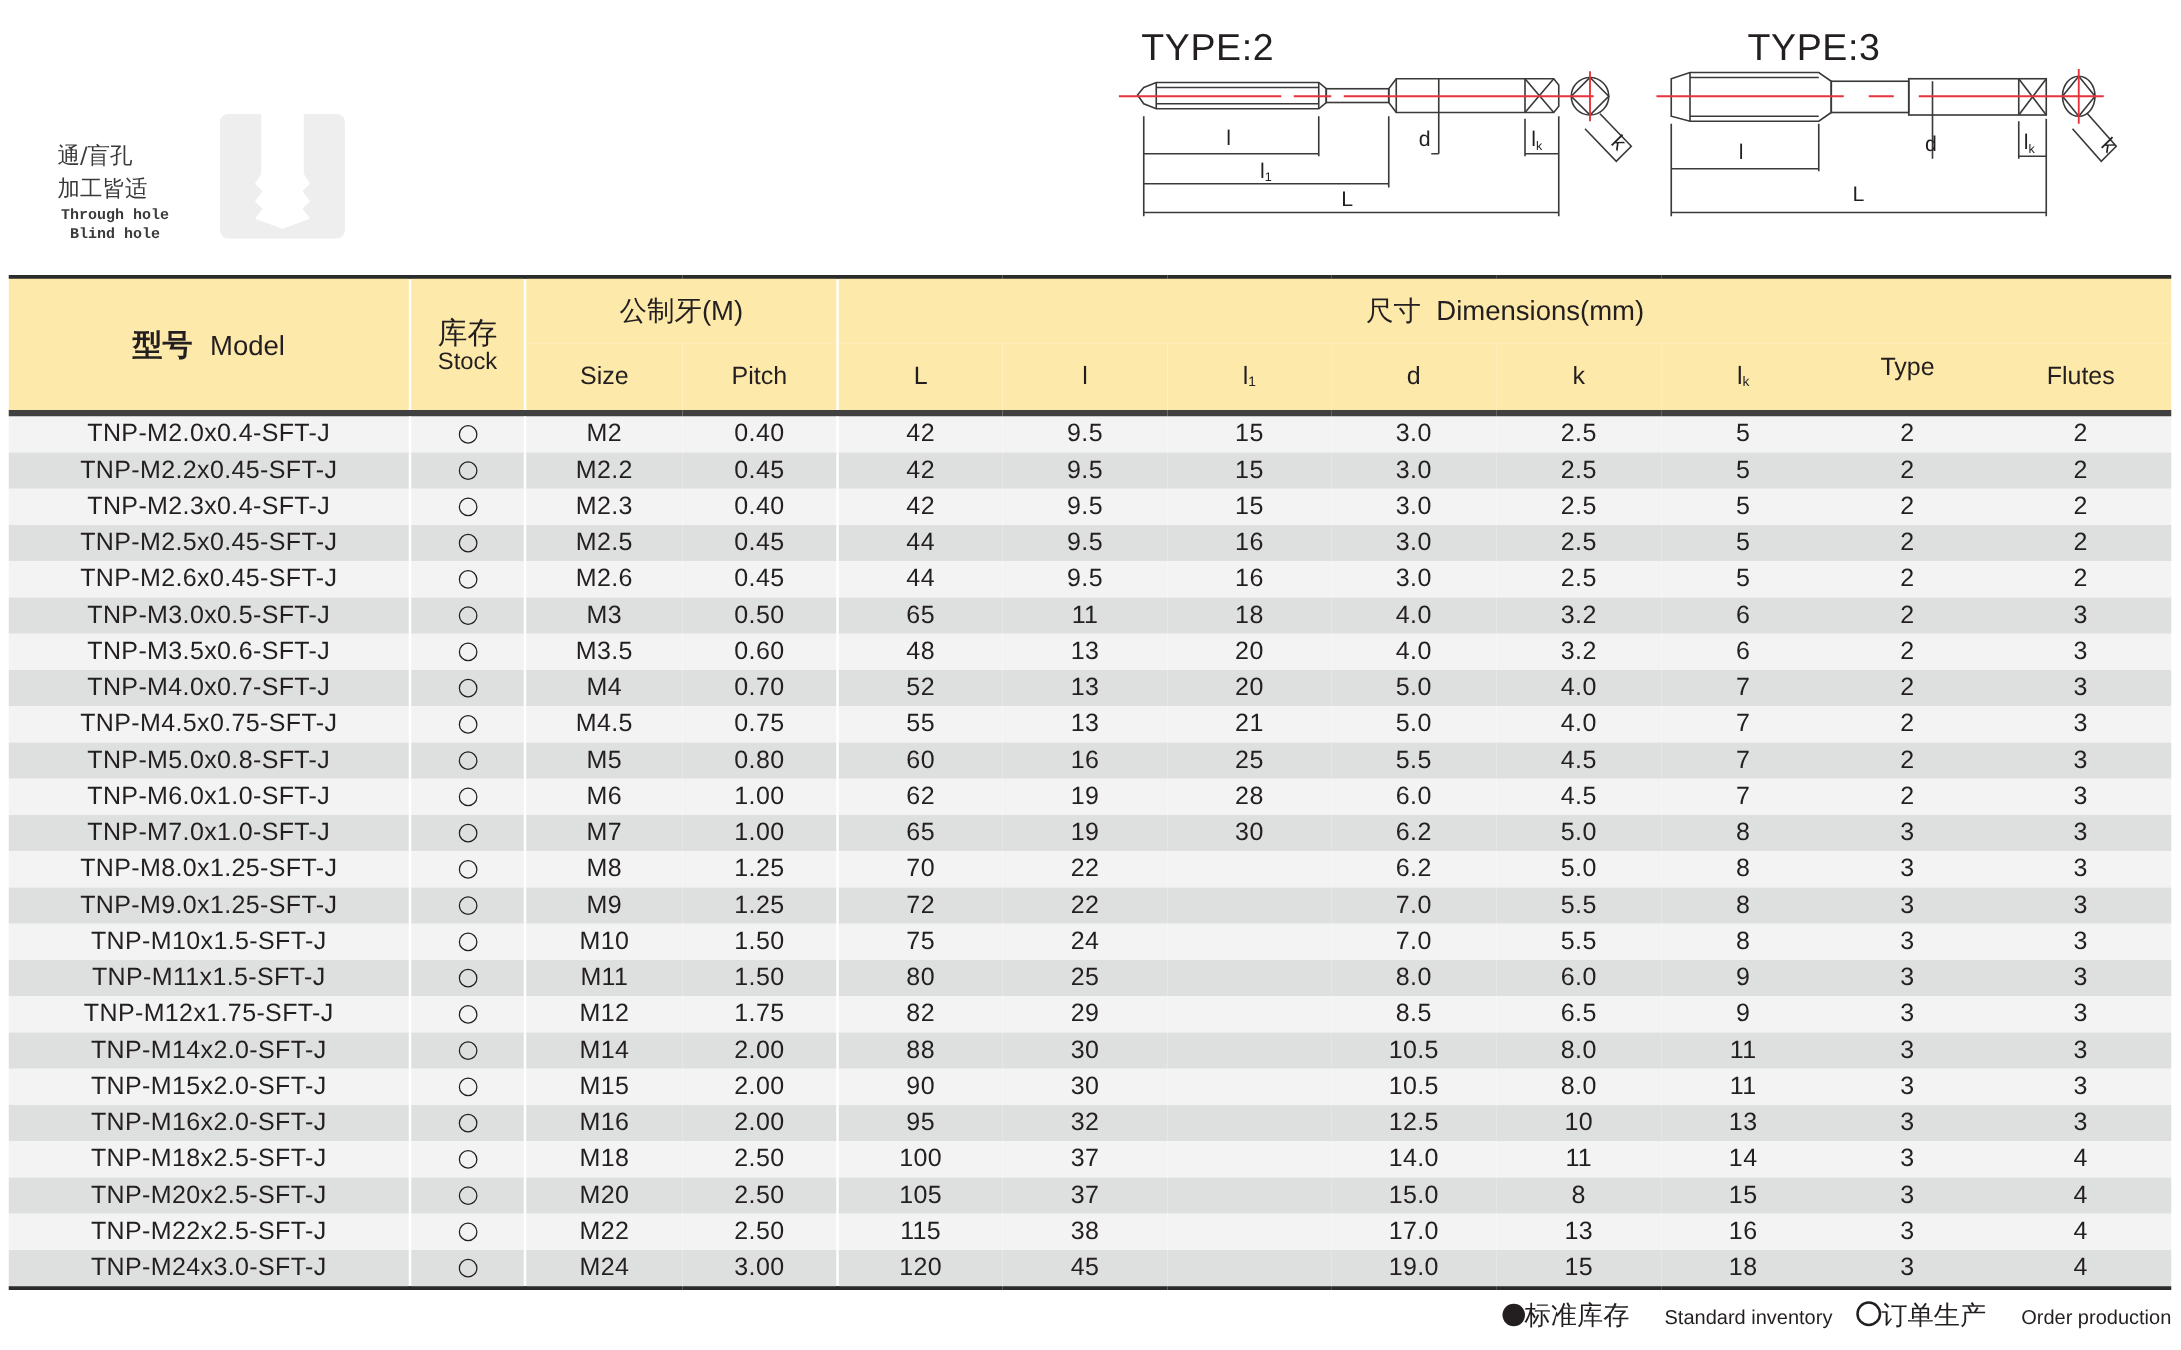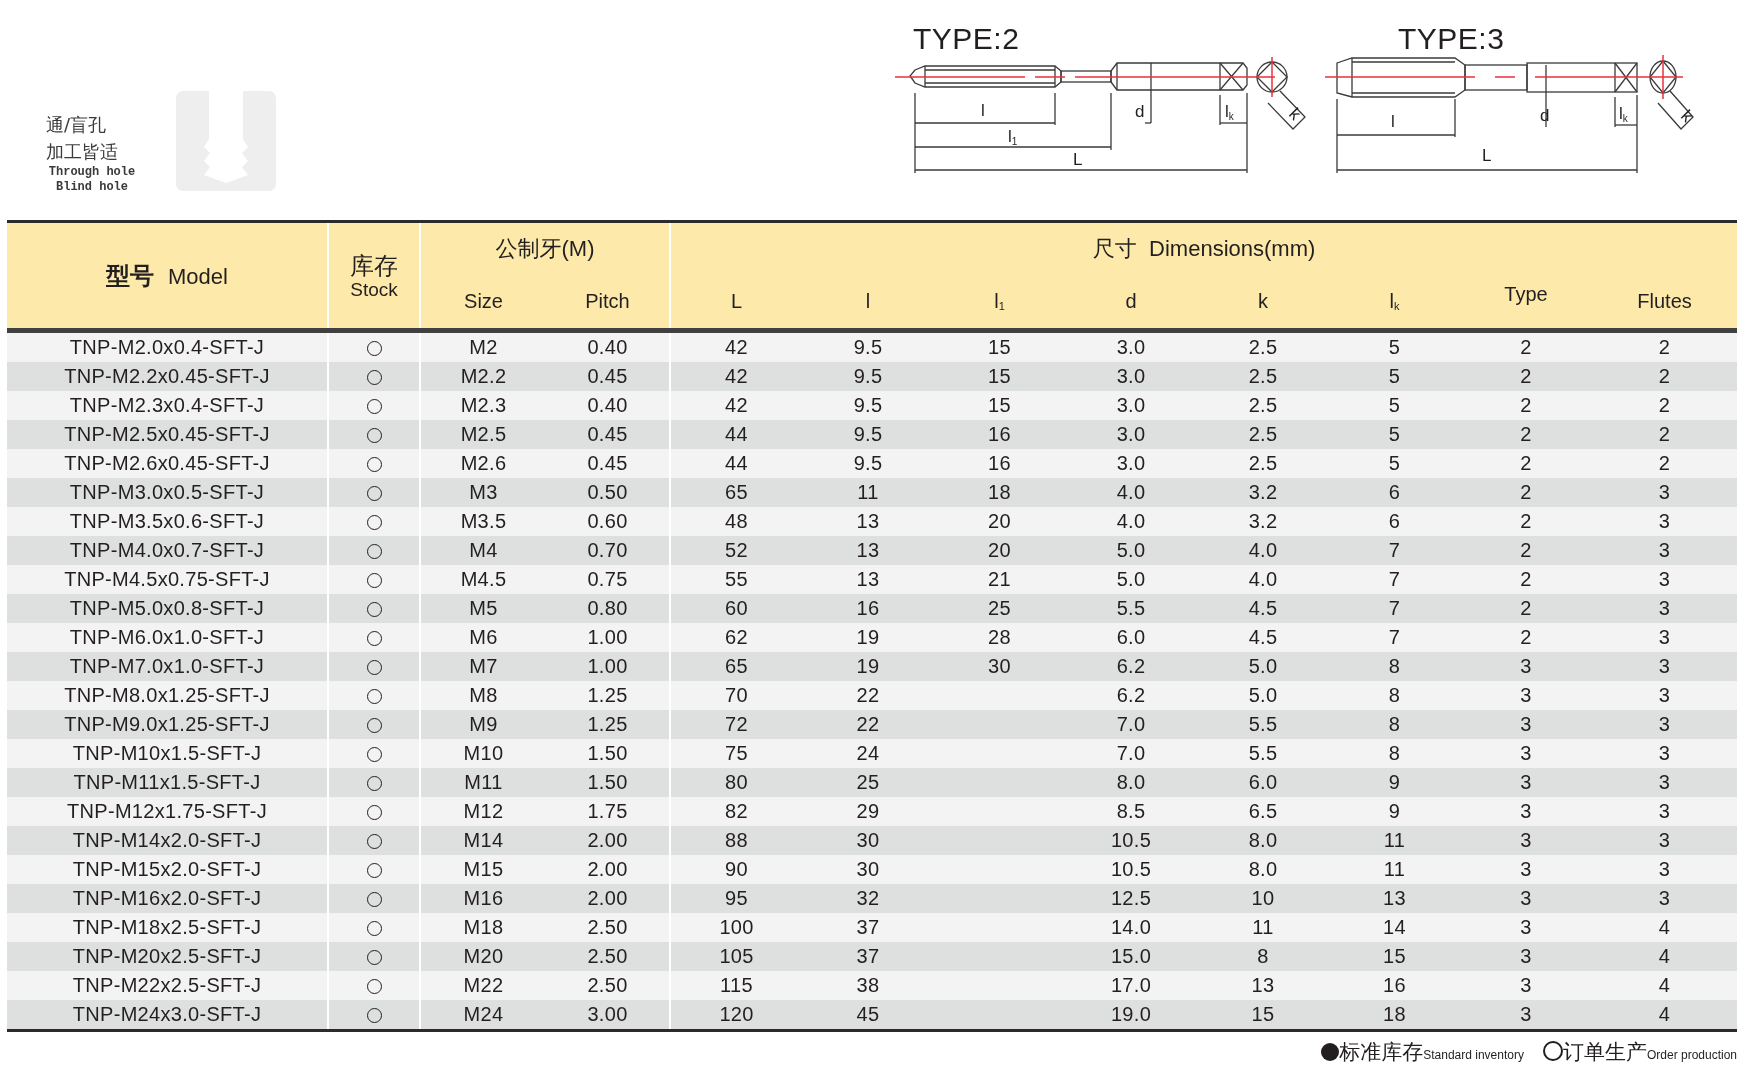--- a/index.html
+++ b/index.html
@@ -30,21 +30,21 @@
   .vdiv-data { border-right: 2px solid #ffffff; }
   sub.s { font-size: 11px; vertical-align: -2px; }
 
   table.spec tbody td { height: 29px; padding: 0; text-align: center; font-size: 20px; color: #231f20; letter-spacing: 0.3px; }
   table.spec tbody tr:nth-child(odd) td { background: #f3f3f3; }
   table.spec tbody tr:nth-child(even) td { background: #dedfdf; }
   .stock-mark { display: inline-block; width: 13px; height: 13px; border: 1.8px solid #231f20; border-radius: 50%; vertical-align: middle; }
 
   .legend { position: absolute; right: 8px; top: 1038px; font-size: 18px; color: #231f20; white-space: nowrap; }
   .legend .cn { font-family: "DejaVu Sans", sans-serif; font-size: 21px; }
-  .legend .en { font-size: 12px; }
+  .legend .en { font-size: 16px; margin-left: 28px; }
   .legend .dot { display: inline-block; width: 18px; height: 18px; border-radius: 50%; vertical-align: -2px; }
   .legend .dot.filled { background: #231f20; }
   .legend .dot.hollow { border: 2px solid #231f20; width: 16px; height: 16px; }
   .legend .item { margin-left: 14px; }
 </style>
 </head>
 <body>
 
 <div class="hole-info">
   <div class="cn">通/盲孔</div>

